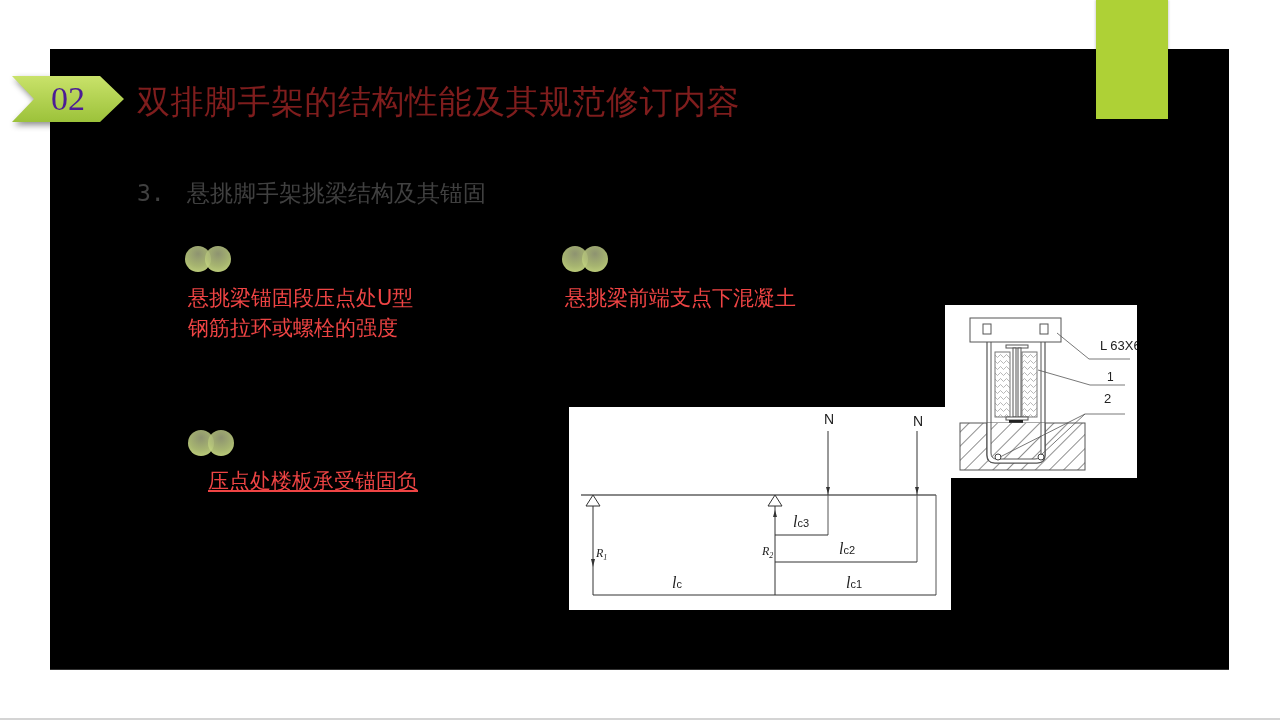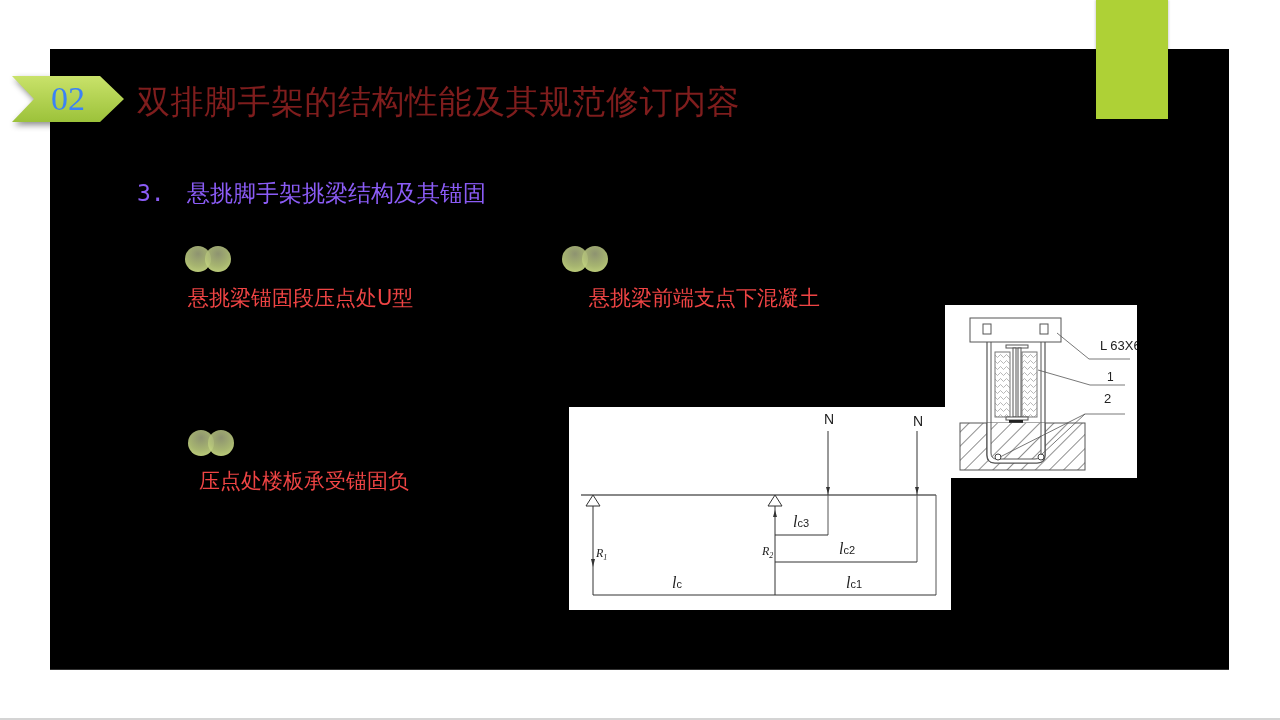--- a/index.html
+++ b/index.html
@@ -23,31 +23,31 @@
 
     .badge {
       position: absolute; left: 12px; top: 76px; width: 112px; height: 46px; z-index: 4;
       filter: drop-shadow(2px 3px 3px rgba(0,0,0,0.45));
     }
     .badge svg { position: absolute; left: 0; top: 0; }
     .badge-num {
       position: absolute; left: 0; top: 0; width: 112px; height: 46px;
       line-height: 46px; text-align: center;
       font-family: "Liberation Serif", "DejaVu Serif", serif;
-      font-size: 34px; color: #3b82f6; padding-right: 0px;
+      font-size: 34px; color: #4c1d95; padding-right: 0px;
     }
 
     .page-title {
       position: absolute; left: 137px; top: 80px; font-size: 33px; color: #7f1d1d;
       font-family: "DejaVu Sans", "Liberation Sans", sans-serif;
       letter-spacing: 0.5px; white-space: nowrap;
     }
 
     .section-heading {
-      position: absolute; left: 137px; top: 178px; font-size: 23px; color: #8b5cf6;
+      position: absolute; left: 137px; top: 178px; font-size: 23px; color: #404040;
       font-family: "DejaVu Sans", "Liberation Sans", sans-serif; white-space: nowrap;
     }
     .section-heading .num { display: inline-block; width: 50px; font-family: "DejaVu Sans Mono", "Liberation Mono", monospace; }
 
     .bullet {
       position: absolute; width: 46px; height: 26px;
     }
     .bullet .c {
       position: absolute; top: 0; width: 26px; height: 26px; border-radius: 50%;
       background: radial-gradient(circle at 50% 30%, #9aa07a 0%, #b5c47a 55%, #d7ea8a 100%);
@@ -97,35 +97,36 @@
 <div class="section-heading">
   <span class="num">3.</span><span>悬挑脚手架挑梁结构及其锚固</span>
 </div>
 
 <div class="bullet" style="left:185px; top:246px;">
   <div class="c c1"></div>
     <div class="c c2"></div>
 </div>
 <div class="point-text" style="left:188px; top:283px;">
   <div>悬挑梁锚固段压点处U型</div>
+  <div>钢筋拉环或螺栓的强度</div>
 </div>
 
 <div class="bullet" style="left:562px; top:246px;">
   <div class="c c1"></div>
     <div class="c c2"></div>
 </div>
-<div class="point-text" style="left:565px; top:283px;margin-left:24px;">
+<div class="point-text" style="left:565px; top:283px;">
   <div>悬挑梁前端支点下混凝土</div>
 </div>
 
 <div class="bullet" style="left:188px; top:430px;">
   <div class="c c1"></div>
     <div class="c c2"></div>
 </div>
-<div class="point-text" style="left:199px; top:466px;">
+<div class="point-text" style="left:208px; top:466px;text-decoration:underline;">
   <div>压点处楼板承受锚固负</div>
 </div>
 
 <div class="diagram-anchor">
   <svg width="192" height="173" viewBox="0 0 192 173" font-family="Liberation Sans, DejaVu Sans, sans-serif">
     <defs>
       <pattern id="hatch" width="10" height="10" patternUnits="userSpaceOnUse" patternTransform="rotate(45)">
         <line x1="0" y1="0" x2="0" y2="10" stroke="#444" stroke-width="1.2"></line>
       </pattern>
       <pattern id="wave" width="6" height="6" patternUnits="userSpaceOnUse">

